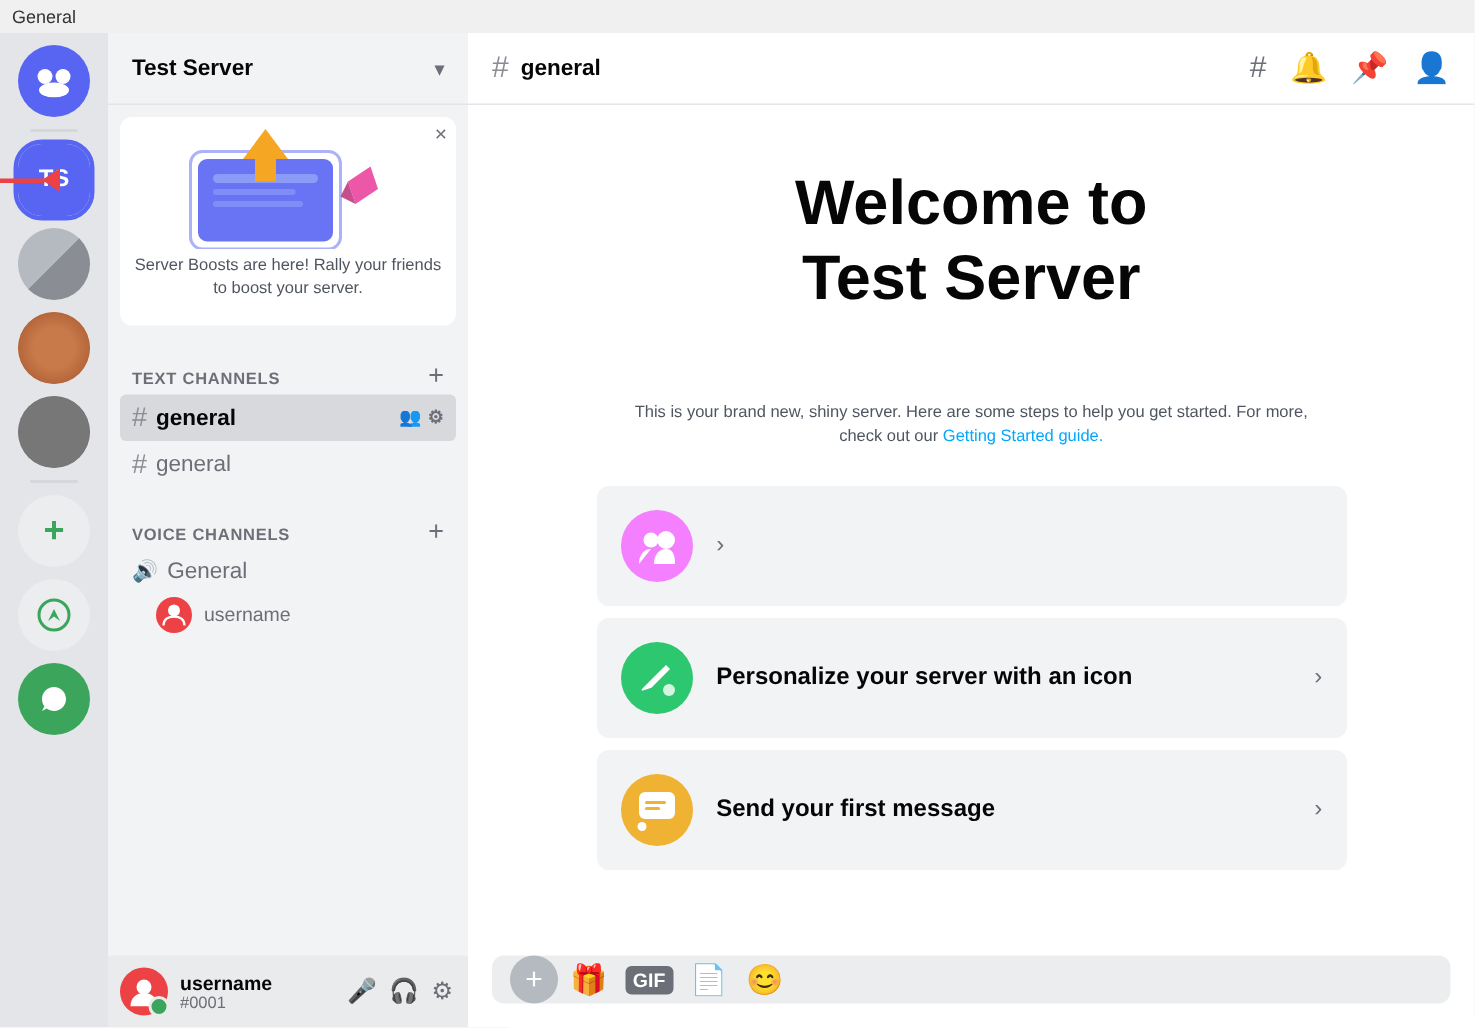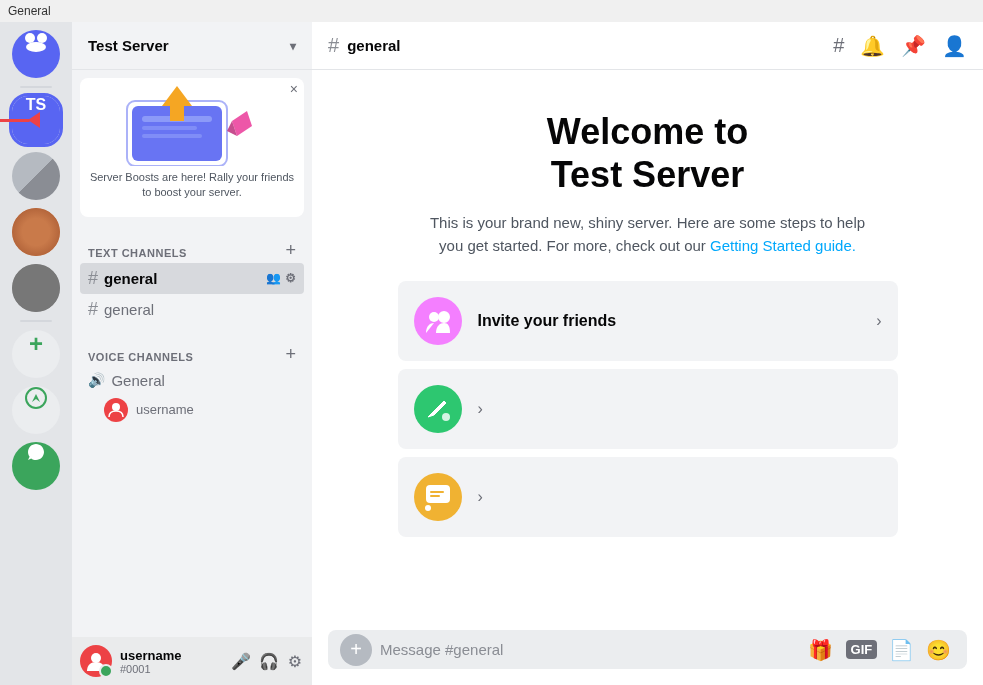--- a/index.html
+++ b/index.html
@@ -30,21 +30,21 @@
       padding: 8px 0;
       gap: 8px;
       overflow-y: auto;
     }
 
     .server-icon {
       width: 48px;
       height: 48px;
       border-radius: 50%;
       display: flex;
-      align-items: flex-start;
+      align-items: center;
       justify-content: center;
       cursor: pointer;
       font-size: 18px;
       font-weight: bold;
       position: relative;
       transition: border-radius 0.15s;
     }
 
     .server-icon.active {
       border-radius: 16px;
@@ -303,35 +303,36 @@
     .welcome-area {
       flex: 1;
       overflow-y: auto;
       padding: 40px 80px 20px;
       display: flex;
       flex-direction: column;
       align-items: center;
     }
 
     .welcome-title {
-      font-size: 36px;
+      font-size: 42px;
       font-weight: 800;
       color: #060607;
       text-align: center;
       line-height: 1.2;
       margin-bottom: 16px;
     }
 
     .welcome-desc {
-      font-size: 15px;
+      font-size: 11px;
       color: #4f5660;
       text-align: center;
       max-width: 460px;
       line-height: 1.5;
       margin-bottom: 24px;
+      margin-top: 40px;
     }
 
     .welcome-desc a { color: #00a8fc; text-decoration: none; }
 
     .action-cards {
       width: 100%;
       max-width: 500px;
       display: flex;
       flex-direction: column;
       gap: 8px;
@@ -614,55 +615,55 @@
           <div class="action-icon pink">
             <svg width="28" height="28" viewBox="0 0 28 28" fill="white">
               <circle cx="10" cy="10" r="5"></circle>
               <path d="M2 26 C2 19 6 16 10 16"></path>
               <circle cx="20" cy="10" r="5"></circle>
               <path d="M12 26 C12 19 16 16 20 16 C24 16 26 19 26 26"></path>
               <circle cx="20" cy="10" r="5" fill="none" stroke="white" stroke-width="2"></circle>
               <text x="17" y="13" font-size="10" fill="white">+</text>
             </svg>
           </div>
-          <span class="action-label">Invite your friends</span>
           <span class="action-chevron">›</span>
         </div>
 
         <div class="action-card">
           <div class="action-icon teal">
             <svg width="28" height="28" viewBox="0 0 28 28" fill="white">
               <path d="M4 22 L8 18 L20 6 L22 8 L10 20 Z" stroke="white" stroke-width="1"></path>
               <circle cx="22" cy="22" r="4" fill="white" opacity="0.8"></circle>
             </svg>
           </div>
+          <span class="action-label">Personalize your server with an icon</span>
           <span class="action-chevron">›</span>
         </div>
 
         <div class="action-card">
           <div class="action-icon yellow">
             <svg width="28" height="28" viewBox="0 0 28 28" fill="white">
               <rect x="2" y="2" width="24" height="18" rx="4" fill="white"></rect>
               <circle cx="4" cy="25" r="3" fill="white"></circle>
               <rect x="6" y="8" width="14" height="2" rx="1" fill="#f0b232"></rect>
               <rect x="6" y="12" width="10" height="2" rx="1" fill="#f0b232"></rect>
             </svg>
           </div>
+          <span class="action-label">Send your first message</span>
           <span class="action-chevron">›</span>
         </div>
 
       </div>
     </div>
 
     <div class="message-input-area">
       <div class="message-input-wrapper">
         <div class="message-plus">
           <span>+</span>
         </div>
-        <input class="message-input" type="text" placeholder="Message #general" style="">
         <div class="message-actions">
           <span title="Gift">🎁</span>
           <span title="GIF" style="font-size:13px; font-weight:700; background:#6d6f78; color:white; padding:2px 5px; border-radius:4px;">GIF</span>
           <span title="Sticker">📄</span>
           <span title="Emoji">😊</span>
         </div>
       </div>
     </div>
 
   </div>

